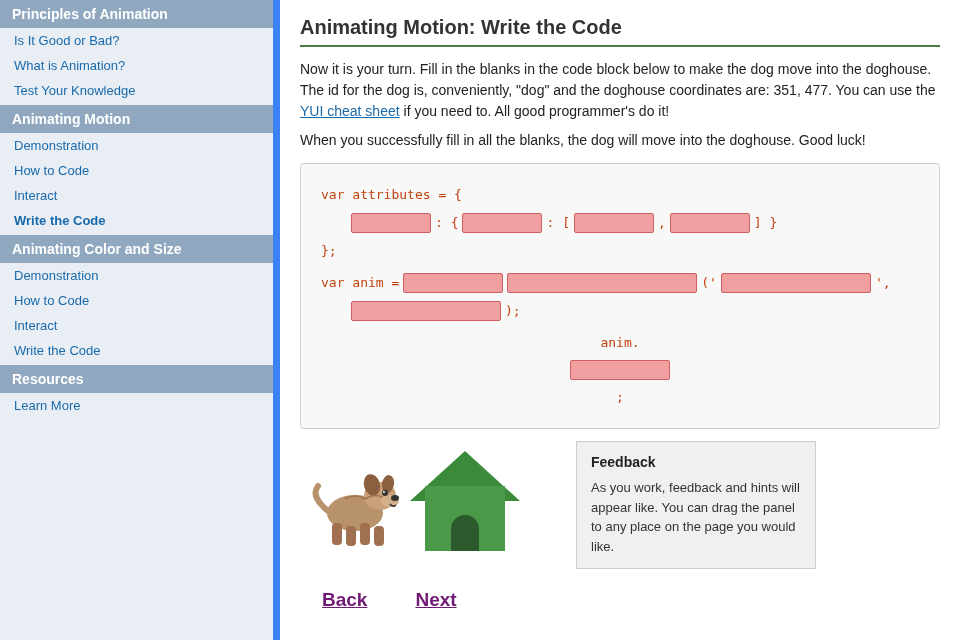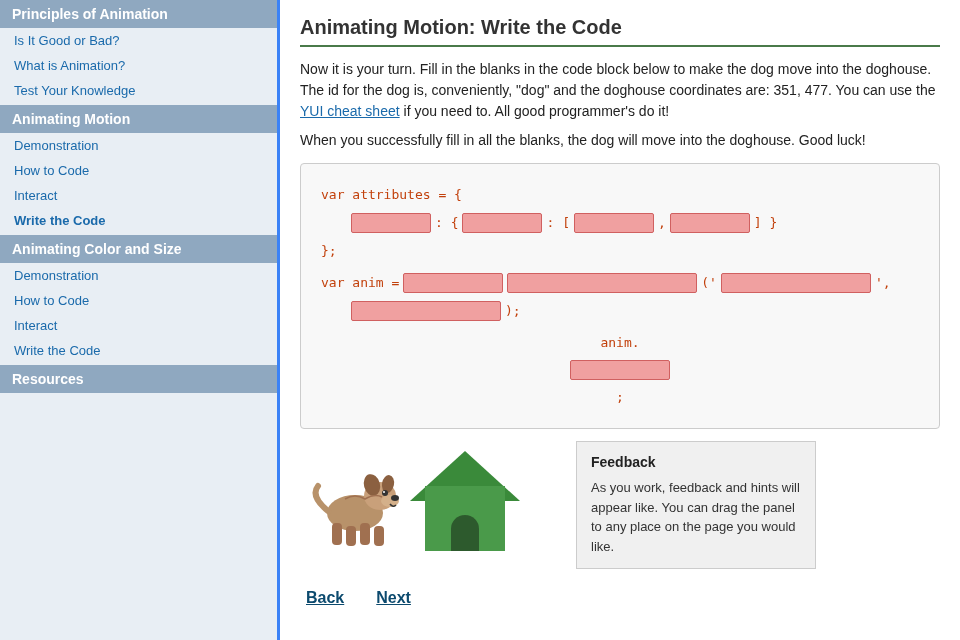--- a/index.html
+++ b/index.html
@@ -3,21 +3,21 @@
   <meta charset="utf-8">
   <style>
     * { box-sizing: border-box; margin: 0; padding: 0; }
     body { font-family: Arial, sans-serif; font-size: 14px; background: #fff; display: flex; height: 640px; width: 960px; overflow: hidden; }
 
     
     #sidebar {
       width: 280px;
       min-width: 280px;
       background: #e8eef4;
-      border-right: 3px solid #3b82f6;
+      border-right: 7px solid #3b82f6;
       overflow-y: auto;
     }
     .sidebar-section-header {
       background: #8fa8c0;
       color: #fff;
       font-weight: bold;
       font-size: 14px;
       padding: 6px 12px;
       margin-top: 0;
     }
@@ -182,28 +182,29 @@
     }
 
     
     .nav-buttons {
       margin-top: 16px;
       display: flex;
       gap: 20px;
     }
 
     .nav-btn {
-      font-size: 16px;
+      font-size: 19px;
       font-weight: bold;
-      color: #0c4a6e;
+      color: #701a75;
       text-decoration: underline;
       cursor: pointer;
       background: none;
       border: none;
       padding: 4px 6px;
+      margin-left: 16px;
     }
 
     
     .dog-svg-wrapper {
       width: 110px;
       height: 110px;
     }
   </style>
 </head>
 <body>
@@ -217,20 +218,21 @@
     <div class="sidebar-item">Demonstration</div>
     <div class="sidebar-item">How to Code</div>
     <div class="sidebar-item">Interact</div>
     <div class="sidebar-item active">Write the Code</div>
     <div class="sidebar-section-header">Animating Color and Size</div>
     <div class="sidebar-item">Demonstration</div>
     <div class="sidebar-item">How to Code</div>
     <div class="sidebar-item">Interact</div>
     <div class="sidebar-item">Write the Code</div>
     <div class="sidebar-section-header">Resources</div>
+    <div class="sidebar-item">Learn More</div>
   </div>
 
 <div id="main">
   <h1 class="page-title">Animating Motion: Write the Code</h1>
 
   <p class="intro-text">
     <span>Now it is your turn. Fill in the blanks in the code block below to make the dog move into the doghouse. The id for the dog is, conveniently, "dog" and the doghouse coordinates are: 351, 477. You can use the </span><a href="#">YUI cheat sheet</a><span> if you need to. All good programmer's do it!</span>
   </p>
   <p class="intro-text">When you successfully fill in all the blanks, the dog will move into the doghouse. Good luck!</p>
 

